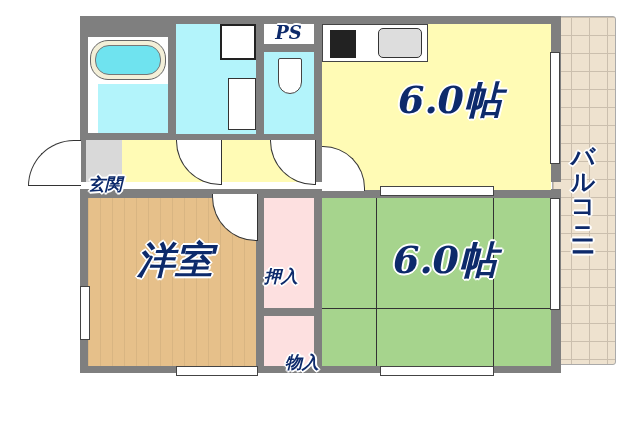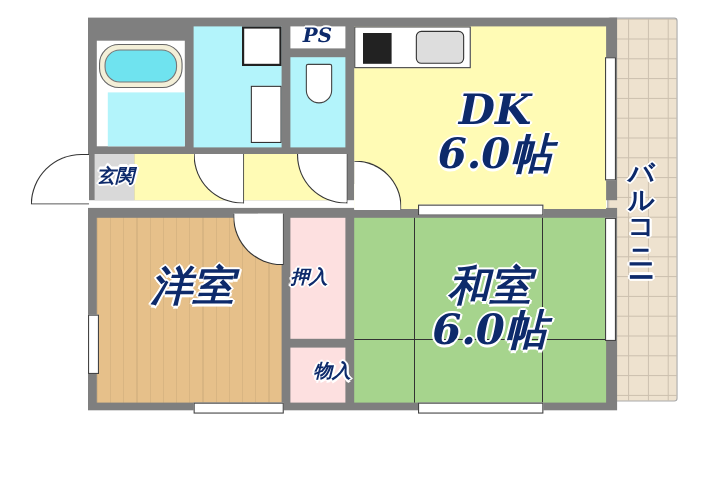--- a/index.html
+++ b/index.html
@@ -6,21 +6,21 @@
   body { width:640px; height:447px; position:relative; overflow:hidden; font-family:"DejaVu Serif", serif; }
   .abs { position:absolute; box-sizing:border-box; }
   .wall { background:#7f7f7f; }
   .label {
     position:absolute; color:#0d2a6b; font-style:italic; font-weight:bold;
     text-align:center; line-height:1.05;
     text-shadow: 2px 0 0 #fff, -2px 0 0 #fff, 0 2px 0 #fff, 0 -2px 0 #fff,
                  1px 1px 0 #fff, -1px -1px 0 #fff, 1px -1px 0 #fff, -1px 1px 0 #fff;
   }
   .big { font-size:38px; }
-  .small { font-size:17px; }
+  .small { font-size:17px;margin-top:24px; }
   .door-arc { position:absolute; border:1px solid #333; background:#fff; }
   .window { position:absolute; background:#fff; border:1px solid #444; }
 </style>
 </head>
 <body>
 
 <div class="abs" style="left:0;top:0;width:640px;height:447px;">
 
   <div class="abs" style="left:552px;top:16px;width:64px;height:349px;background:#eee2cf;border:1px solid #aaa;border-radius:3px;
        background-image:linear-gradient(#cbbfae 1px, transparent 1px),linear-gradient(90deg,#cbbfae 1px, transparent 1px);background-size:18px 18px;"></div>
@@ -41,21 +41,20 @@
   <div class="abs" style="left:264px;top:24px;width:50px;height:20px;background:#fff;"></div>
   <div class="label" style="left:264px;top:24px;width:49px;font-size:18px;">PS</div>
   <div class="abs" style="left:264px;top:52px;width:50px;height:82px;background:#b3f4fb;"></div>
   <div class="abs" style="left:278px;top:58px;width:24px;height:36px;background:#fff;border:1px solid #444;border-radius:2px 2px 12px 12px;"></div>
 
   <div class="abs" style="left:322px;top:24px;width:229px;height:166px;background:#fffbb5;"></div>
   <div class="abs" style="left:322px;top:24px;width:106px;height:38px;background:#fff;border:1px solid #444;"></div>
   <div class="abs" style="left:330px;top:30px;width:26px;height:28px;background:#222;"></div>
   <div class="abs" style="left:378px;top:28px;width:44px;height:30px;background:#ddd;border:1px solid #333;border-radius:5px;"></div>
   <div class="label big" style="left:380px;top:80px;width:140px;">
-    <div>DK</div>
     <div>6.0帖</div>
   </div>
 
   <div class="abs" style="left:122px;top:140px;width:192px;height:42px;background:#fffbb5;"></div>
   <div class="abs" style="left:86px;top:140px;width:36px;height:42px;background:#d9d9d9;"></div>
   <div class="label small" style="left:86px;top:152px;width:38px;">玄関</div>
   <div class="door-arc" style="left:28px;top:140px;width:52px;height:44px;border-radius:52px 0 0 0;border-right:none;border-bottom:1px solid #333;"></div>
   <div class="door-arc" style="left:176px;top:140px;width:44px;height:44px;border-radius:0 0 0 44px;border-top:none;"></div>
   <div class="door-arc" style="left:270px;top:140px;width:44px;height:44px;border-radius:0 0 0 44px;border-top:none;"></div>
   <div class="door-arc" style="left:322px;top:146px;width:42px;height:44px;border-radius:0 42px 0 0;border-left:none;border-bottom:none;"></div>
@@ -71,21 +70,20 @@
 
   <div class="abs" style="left:264px;top:198px;width:50px;height:110px;background:#fde0e0;"></div>
   <div class="label small" style="left:264px;top:244px;width:34px;">押入</div>
   <div class="abs" style="left:264px;top:316px;width:50px;height:50px;background:#fde0e0;"></div>
   <div class="label small" style="left:276px;top:330px;width:52px;">物入</div>
 
   <div class="abs" style="left:322px;top:198px;width:229px;height:168px;background:#a6d48d;
        background-image:linear-gradient(90deg, transparent 54px, #333 54px, #333 55px, transparent 55px, transparent 171px, #333 171px, #333 172px, transparent 172px),
        linear-gradient(transparent 110px, #333 110px, #333 111px, transparent 111px);"></div>
   <div class="label big" style="left:380px;top:240px;width:130px;">
-    <div>和室</div>
     <div>6.0帖</div>
   </div>
 
   <div class="window" style="left:550px;top:52px;width:8px;height:110px;"></div>
   <div class="window" style="left:550px;top:198px;width:8px;height:110px;"></div>
   <div class="window" style="left:380px;top:186px;width:112px;height:8px;"></div>
   <div class="window" style="left:380px;top:366px;width:112px;height:8px;"></div>
 
 </div>
 

